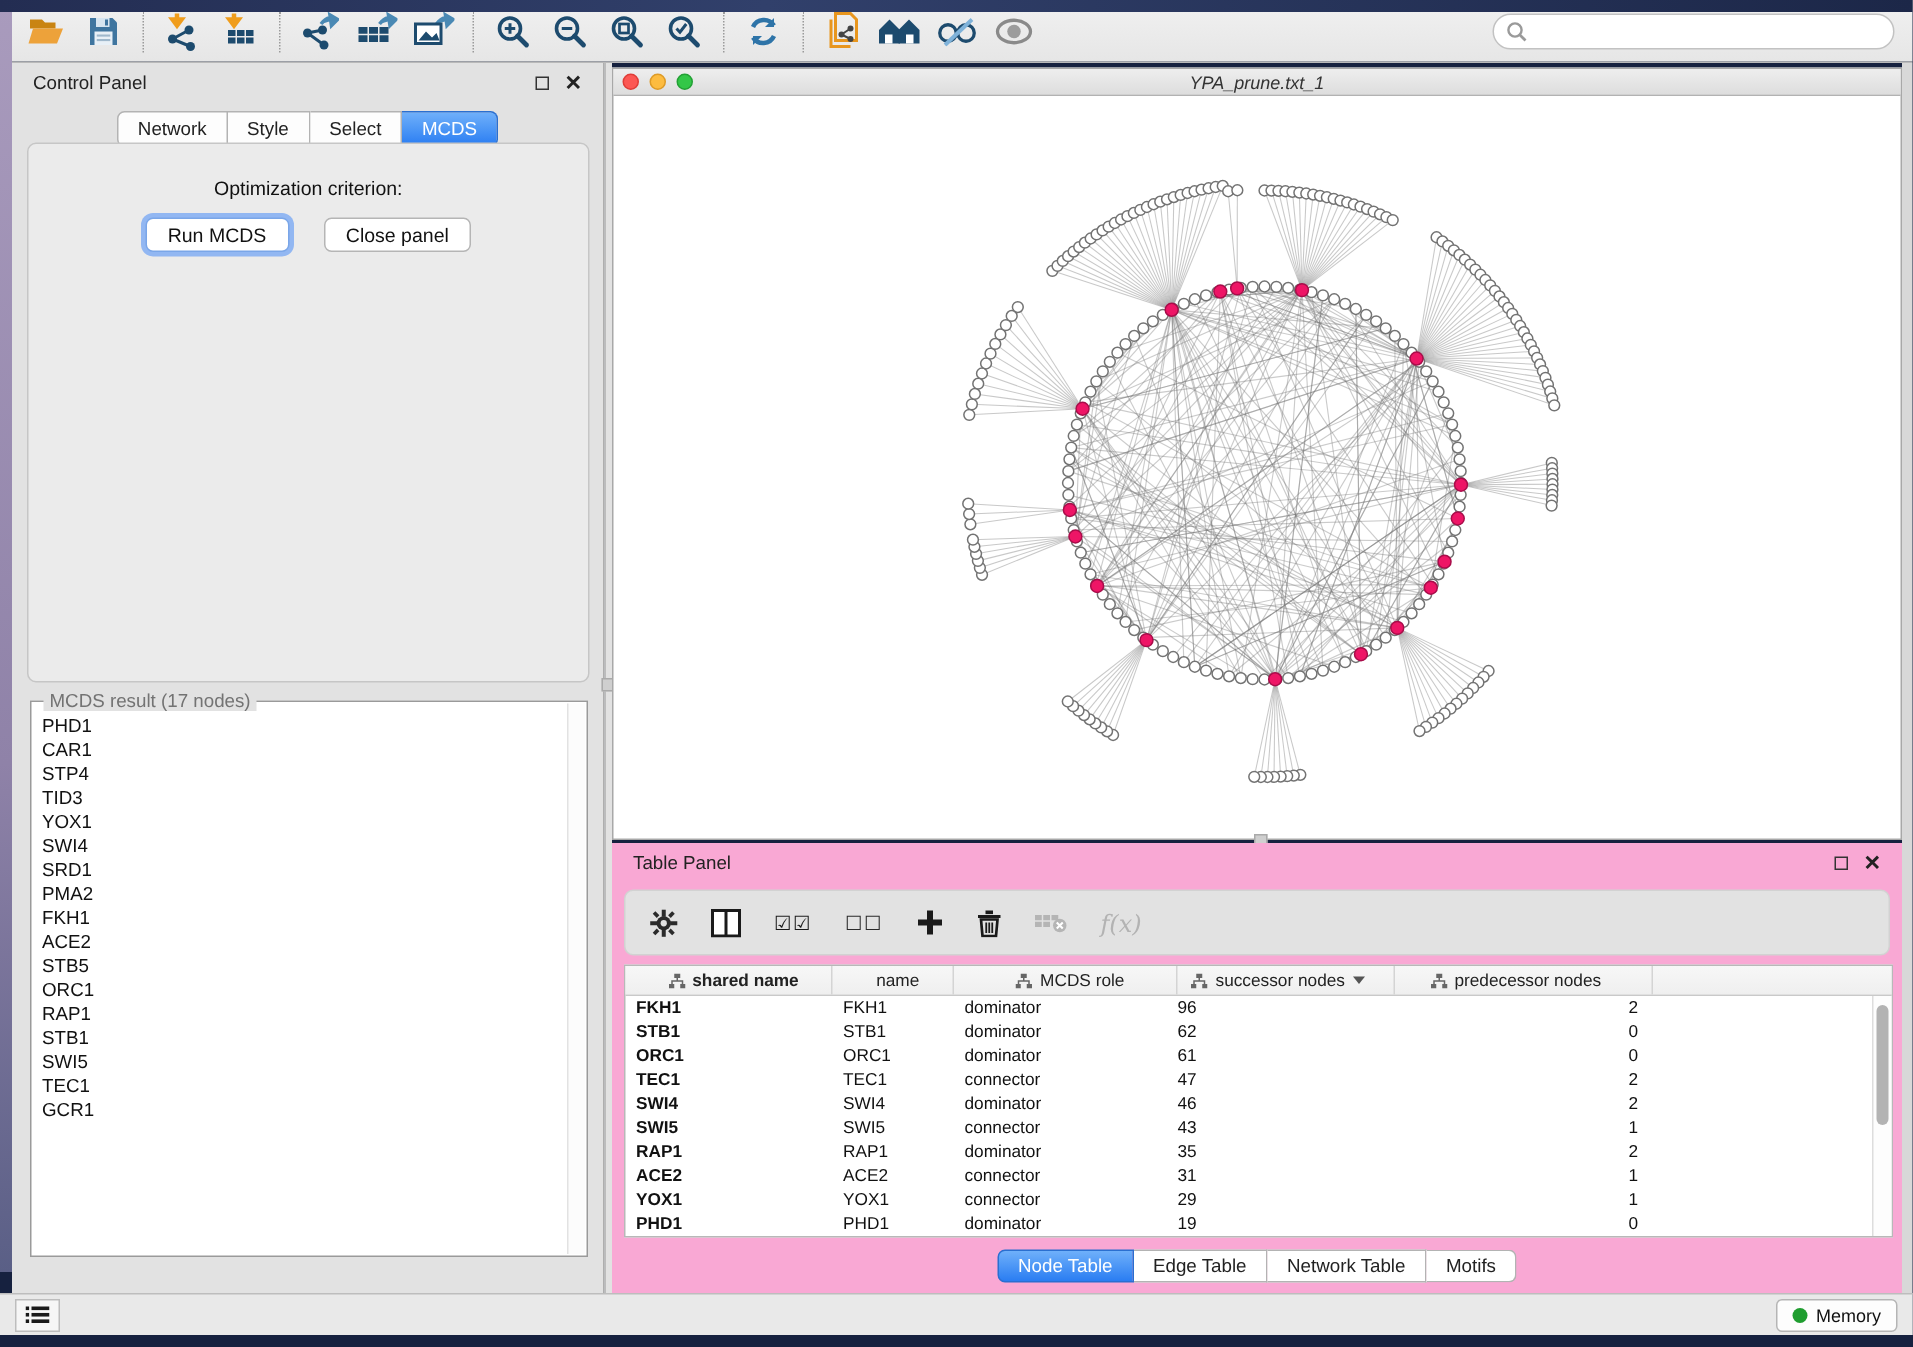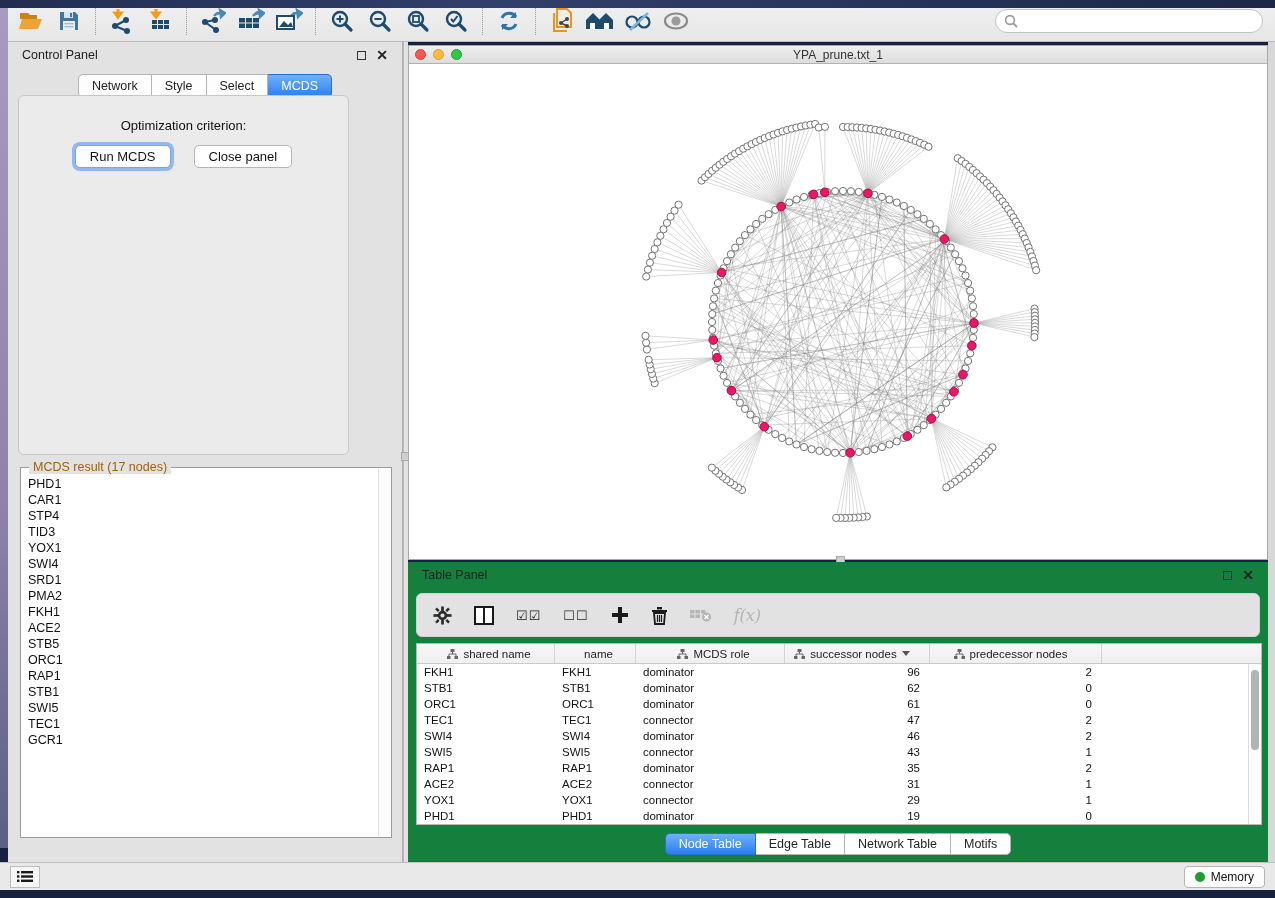--- a/index.html
+++ b/index.html
@@ -26,68 +26,68 @@
   .float-ico { width:9px; height:9px; border:1.5px solid #333; display:inline-block; }
   .close-ico { font-size:14px; font-weight:bold; color:#222; line-height:9px; }
 
   
   #control-panel { left:8px; top:42px; width:395px; height:820px; background:#e2e2e2; border-right:1px solid #aeaeae; }
   #cp-header { height:26px; display:flex; align-items:center; padding:0 14px; justify-content:space-between; }
   #cp-tabs { display:flex; justify-content:center; margin-top:6px; }
   .cp-tab { font-size:12.5px; padding:4px 13px; background:#fdfdfd; border:1px solid #b3b3b3; border-left:none; color:#222; }
   .cp-tab:first-child { border-left:1px solid #b3b3b3; border-radius:5px 0 0 5px; }
   .cp-tab.active { background:linear-gradient(#6fb0fa,#2a7df2); color:#fff; border-color:#2a6fd0; border-radius:0 5px 5px 0; }
-  #cp-card { position:absolute; left:10px; top:53px; width:331px; height:360px; background:#ebebeb; border:1px solid #c6c6c6; border-radius:6px; padding-top:22px; }
+  #cp-card { position:absolute; left:10px; top:53px; width:375px; height:360px; background:#ebebeb; border:1px solid #c6c6c6; border-radius:6px; padding-top:22px; }
   #opt-label { text-align:center; font-size:13px; color:#111; }
   #opt-select { margin:12px auto 0; width:312px; height:23px; background:#fff; border:1px solid #b5b5b5; border-radius:4px; display:flex; align-items:center; padding-left:8px; font-size:12.5px; color:#111; position:relative; }
   #opt-stepper { position:absolute; right:2px; top:2px; width:17px; height:17px; border-radius:4px; background:linear-gradient(#5ea7f8,#1a6de8); display:flex; flex-direction:column; align-items:center; justify-content:center; gap:2px; }
   #opt-stepper i { width:0; height:0; border-left:3.5px solid transparent; border-right:3.5px solid transparent; }
   #opt-stepper .up { border-bottom:4px solid #fff; }
   #opt-stepper .dn { border-top:4px solid #fff; }
   #cp-buttons { margin-top:12px; display:flex; justify-content:center; gap:23px; }
   .cp-btn { font-size:13px; padding:3px 14px; background:#fff; border:1px solid #b5b5b5; border-radius:5px; color:#111; }
   .cp-btn.focused { box-shadow:0 0 0 3px rgba(98,155,246,.65); border-color:#7aa6e8; }
   #mcds-fieldset { position:absolute; left:12px; top:425px; width:372px; height:371px; border:1px solid #9a9a9a; background:#fff; }
-  #mcds-legend { position:absolute; top:-8px; left:8px; background:#e2e2e2; padding:0 4px; font-size:12.5px; color:#a16207; }
+  #mcds-legend { position:absolute; top:-8px; left:8px; background:#e2e2e2; padding:0 4px; font-size:12.5px; color:#737373; }
   #mcds-list { position:absolute; inset:8px 13px 2px 7px; overflow:hidden; }
   .mcds-item { font-size:12.5px; line-height:16px; color:#111; }
   #mcds-scroll { position:absolute; top:1px; right:1px; bottom:1px; width:12px; border-left:1px solid #e2e2e2; background:#fcfcfc; }
 
   
   #v-splitter { left:403px; top:42px; width:5px; height:820px; background:#e2e2e2; border-left:1px solid #bcbcbc; }
   #v-grip { left:401px; top:452px; width:8px; height:9px; background:#cfcfcf; border:1px solid #aaa; }
   #h-grip { left:836px; top:556px; width:9px; height:8px; background:#cfcfcf; border:1px solid #aaa; }
 
   
   #network-window { left:408px; top:45px; width:860px; height:515px; background:#fff; border:1px solid #a8a8a8; }
-  #net-titlebar { height:18px; background:linear-gradient(#eeeeee,#dddddd); border-bottom:1px solid #b2b2b2; display:flex; align-items:center; padding:0 6px; position:relative; }
+  #net-titlebar { height:18px; background:linear-gradient(#eeeeee,#dddddd); border-bottom:1px solid #b2b2b2; display:flex; align-items:center; padding:0 6px; position:relative;font-style:italic; }
   .light { width:11px; height:11px; border-radius:50%; margin-right:7px; display:inline-block; }
   .light.red{ background:#fc5753; border:1px solid #df3d38;}
   .light.yellow{ background:#fdbc40; border:1px solid #de9b27;}
   .light.green{ background:#33c748; border:1px solid #23a135;}
   #net-title { position:absolute; left:0; right:0; text-align:center; font-size:12px; color:#333; }
   #network-canvas { display:block; }
 
   
-  #table-panel { left:408px; top:562px; width:860px; height:300px; background:#15803d; }
+  #table-panel { left:408px; top:562px; width:860px; height:300px; background:#f9a8d4; }
   #tp-header { height:26px; display:flex; align-items:center; justify-content:space-between; padding:0 14px; }
   #tp-toolbar { position:absolute; left:8px; top:31px; width:844px; height:44px; background:#e2e2e2; border:1px solid #d2d2d2; border-radius:6px; display:flex; align-items:center; gap:22px; padding:0 16px; }
   .tp-ico { display:flex; align-items:center; justify-content:center; }
   .chk-pair { font-size:13px; letter-spacing:1px; color:#1a1a1a; }
   .chk-pair.off { color:#2a2a2a; }
   #fx-ico { font-family:"DejaVu Serif", serif; font-style:italic; font-size:16px; color:#b3b3b3; }
   #table-region { position:absolute; left:8px; top:81px; width:846px; height:182px; background:#fff; border:1px solid #b8b8b8; }
   #thead { display:flex; height:20px; background:linear-gradient(#f7f7f7,#efefef); border-bottom:1px solid #c9c9c9; }
   .hcell { display:flex; align-items:center; justify-content:center; gap:5px; font-size:11.5px; color:#222; border-right:1px solid #d4d4d4; }
   .trow { display:flex; height:16px; }
   .tcell { font-size:11.5px; color:#111; line-height:16px; white-space:nowrap; overflow:hidden; }
-  .c0 { width:138px; padding-left:7px; }
+  .c0 { width:138px; padding-left:7px;font-weight:bold; }
   .c1 { width:81px;  padding-left:7px; }
   .c2 { width:149px; padding-left:7px; }
-  .c3 { width:145px; text-align:right; padding-right:10px; }
+  .c3 { width:145px; padding-right:10px; }
   .c4 { width:172px; text-align:right; padding-right:10px; }
   .cf { flex:1; }
   #tbody { position:absolute; left:0; top:20px; right:13px; bottom:0; overflow:hidden; }
   #t-scroll { position:absolute; top:20px; right:0; bottom:0; width:13px; border-left:1px solid #ddd; background:#fdfdfd; }
   #t-thumb { position:absolute; left:2px; top:6px; width:8px; height:80px; border-radius:4px; background:#b3b3b3; }
   #tp-tabs { position:absolute; left:0; right:0; top:271px; display:flex; justify-content:center; }
   .tp-tab { font-size:12.5px; padding:3px 13px; background:#fff; border:1px solid #b3b3b3; border-left:none; color:#222; }
   .tp-tab:first-child { border-left:1px solid #b3b3b3; border-radius:5px 0 0 5px; }
   .tp-tab:last-child { border-radius:0 5px 5px 0; }
   .tp-tab.active { background:linear-gradient(#6fb0fa,#2a7df2); color:#fff; border-color:#2a6fd0; border-radius:5px 0 0 5px; }

